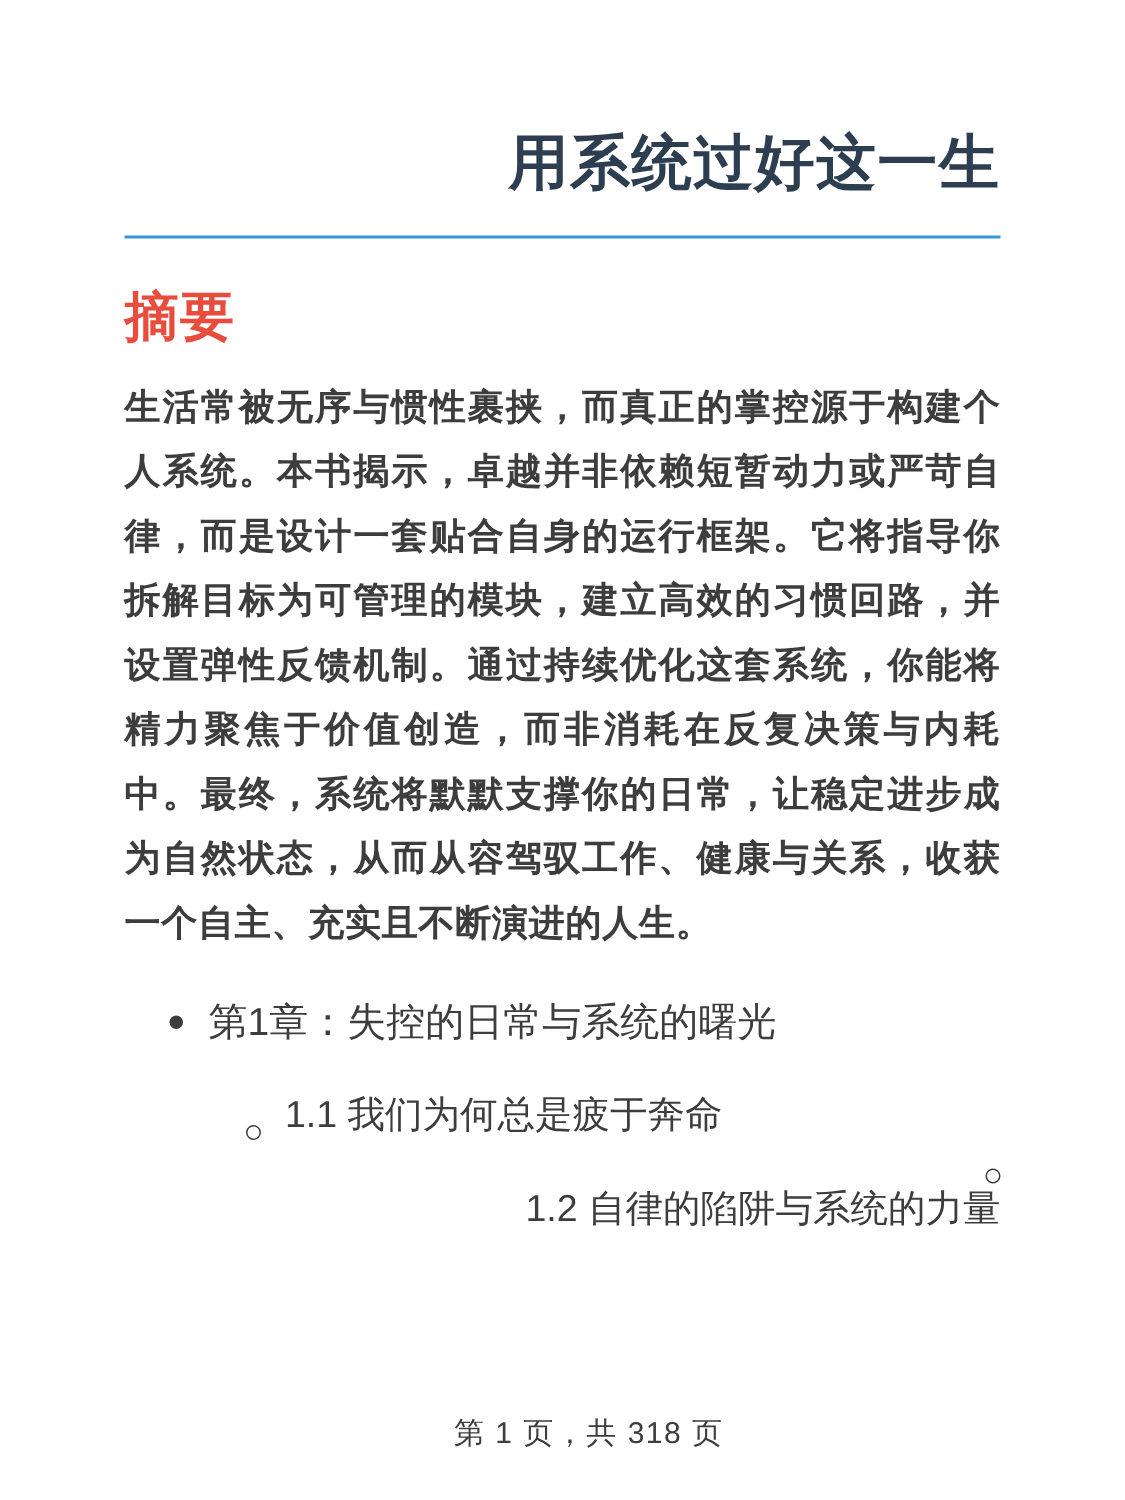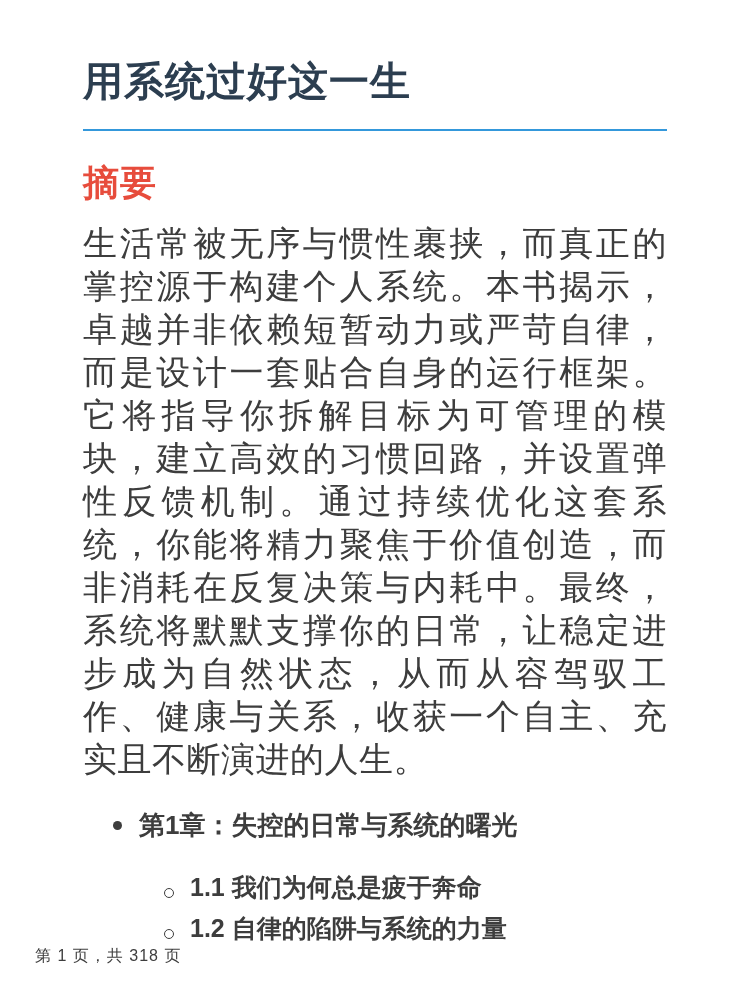--- a/index.html
+++ b/index.html
@@ -15,59 +15,60 @@
     position: relative;
     width: 750px;
     height: 1000px;
     background: #ffffff;
   }
   .content {
     padding: 0 83px;
   }
   .doc-title {
     margin: 0;
-    padding-top: 57px;
+    padding-top: 85px;
     font-size: 40px;
     line-height: 48px;
     font-weight: 700;
     color: #2c3e50;
     letter-spacing: 1px;
+    text-align: right;
   }
   .divider {
     border: none;
     border-top: 2px solid #3498db;
     margin: 24px 0 0 0;
   }
   .section-heading {
     margin: 0;
     font-size: 36px;
     line-height: 36px;
     font-weight: 700;
     color: #e74c3c;
     letter-spacing: 1px;
   }
   .abstract-heading { margin-top: 34px; }
   .abstract-body {
     margin: 21px 0 0 0;
-    font-size: 34px;
+    font-size: 24px;
     line-height: 43px;
     color: #3d3d3d;
     text-align: justify;
     letter-spacing: 0.5px;
+    font-weight: bold;
   }
   .toc-heading { margin-top: 8px; }
   .toc-list {
     margin: 27px 0 0 0;
     padding: 0;
     list-style: none;
   }
   .toc-chapter-row {
     display: flex;
     align-items: flex-start;
-    font-weight: bold;
   }
   .bullet-disc {
     flex: 0 0 auto;
     width: 9px;
     height: 9px;
     border-radius: 50%;
     background: #3d3d3d;
     margin: 13px 0 0 30px;
   }
   .toc-chapter-label {
@@ -76,45 +77,45 @@
     line-height: 34px;
     color: #3d3d3d;
   }
   .toc-sublist {
     margin: 28px 0 0 0;
     padding: 0;
     list-style: none;
   }
   .toc-section-row {
     display: flex;
-    align-items: center;
-    font-weight: bold;
+    align-items: flex-end;
   }
-  .toc-section-row + .toc-section-row { margin-top: 7px; }
+  .toc-section-row + .toc-section-row { margin-top: 7px; flex-direction: column; }
   .bullet-circle {
     flex: 0 0 auto;
     width: 8px;
     height: 8px;
     border-radius: 50%;
     border: 1.5px solid #3d3d3d;
     background: transparent;
     margin: 12px 0 0 81px;
   }
   .toc-section-label {
     margin-left: 16px;
     font-size: 25px;
     line-height: 34px;
     color: #3d3d3d;
   }
   .page-footer {
     position: absolute;
     left: 0;
     right: 0;
     top: 946px;
-    font-size: 16px;
+    text-align: center;
+    font-size: 20px;
     line-height: 20px;
     color: #3d3d3d;
     letter-spacing: 1px;
     padding-left: 35px;
   }
 </style>
 </head>
 <body>
 
 <div class="page">

